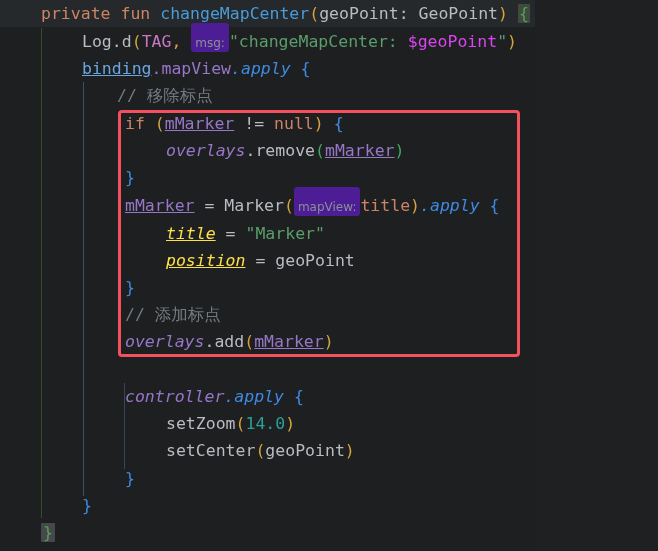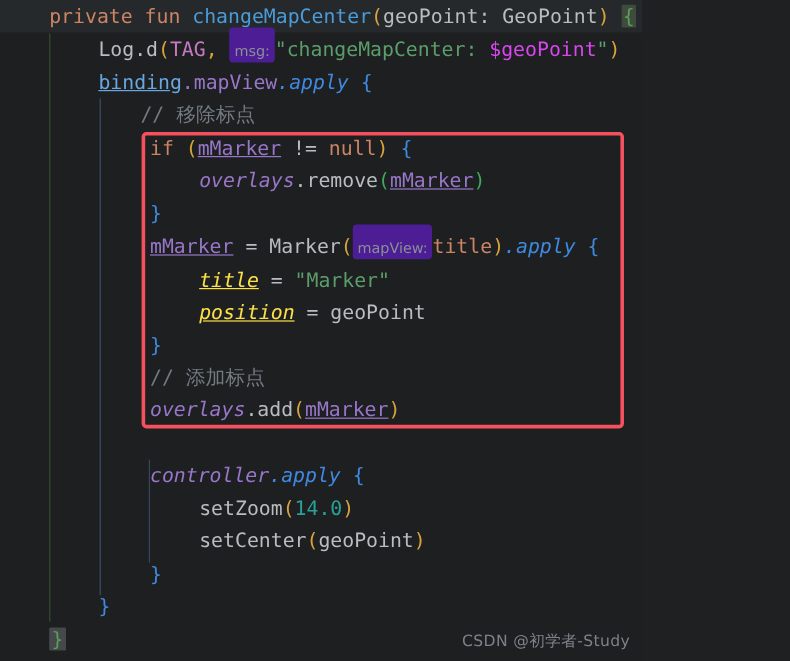--- a/index.html
+++ b/index.html
@@ -163,15 +163,14 @@
   <div class="row" style="top:465px; padding-left:125px;"><span class="brace-b">}</span></div>
 
   <div class="row" style="top:492px; padding-left:82px;"><span class="brace-b">}</span></div>
 
   <div class="row" style="top:519px; padding-left:41px;"><span class="brace-g brace-hl2">}</span></div>
 
   <div class="row" style="top:546px; padding-left:10px;"><span class="paren-y">}</span></div>
 
   <div id="red-box" style="left:118px; top:110px; width:402px; height:247px;"></div>
 
-  <div id="watermark">CSDN @初学者-Study</div>
 
 </div>
 
 </body></html>

